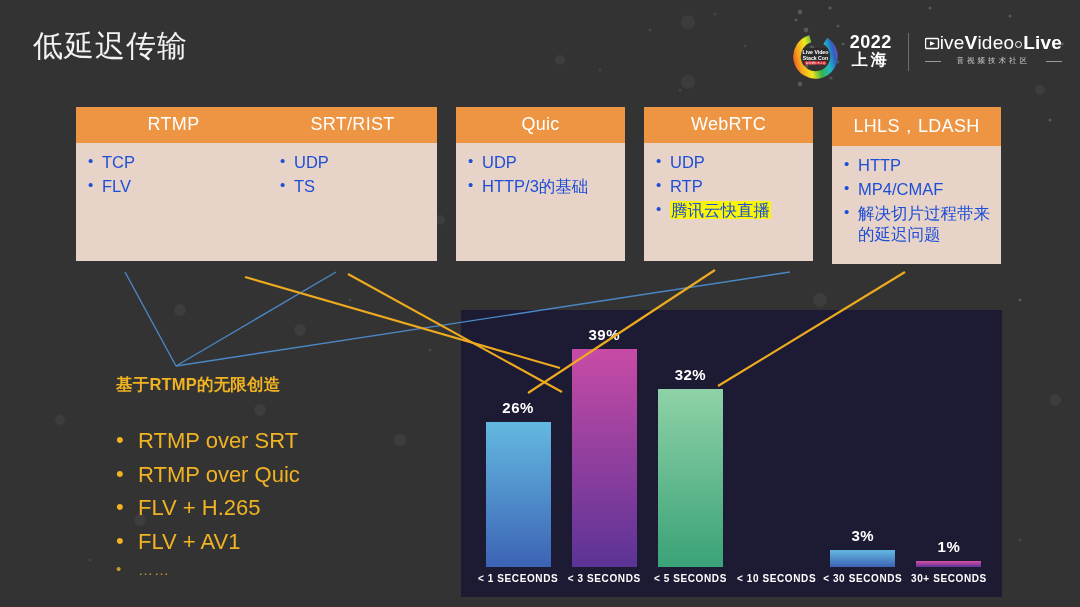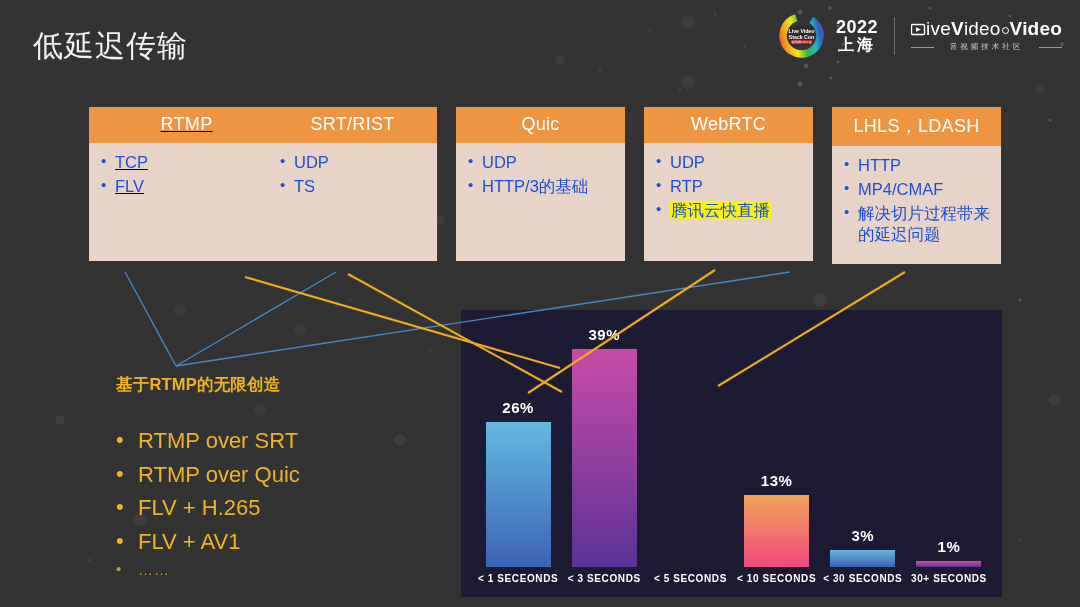--- a/index.html
+++ b/index.html
@@ -13,22 +13,22 @@
   #bg-dots { position:absolute; inset:0; z-index:0; pointer-events:none; }
 
   #slide-title {
     position:absolute; left:33px; top:26px;
     font-size:30px; color:#f2f2f2; letter-spacing:1px;
     z-index:5;
   }
 
   
   #logo-lockup {
-    position:absolute; right:18px; top:12px;
-    display:flex; align-items:center; gap:11px; z-index:6;
+    position:absolute; right:18px; top:33px;
+    display:flex; gap:11px; z-index:6;
   }
   .logo-ring { width:47px; height:47px; position:relative; }
   .logo-year { color:#fff; line-height:1.05; text-align:center; }
   .logo-year .y { font-size:18px; font-weight:bold; letter-spacing:.5px; }
   .logo-year .c { font-size:16px; font-weight:bold; letter-spacing:3px; }
   .logo-div { width:1px; height:38px; background:#6e6e6e; margin:0 5px; }
   .lvs { color:#fff; line-height:1.1; }
   .lvs .main { font-size:19px; letter-spacing:.2px; white-space:nowrap; }
   .lvs .main b { font-weight:bold; }
   .lvs .main span.light { font-weight:normal; }
@@ -178,31 +178,31 @@
   <div class="logo-year">
     <div class="y">2022</div>
     <div class="c">上海</div>
   </div>
   <div class="logo-div"></div>
   <div class="lvs">
     <div class="main">
       <svg width="15" height="15" viewBox="0 0 15 15" style="vertical-align:-2px">
         <rect x="0.5" y="2.5" width="13" height="10" rx="1.2" fill="none" stroke="#ffffff" stroke-width="1.4"></rect>
         <polygon points="5,5.2 10,7.5 5,9.8" fill="#ffffff"></polygon>
-      </svg><span class="light">ive</span><b>V</b><span class="light">ideo</span><span style="display:inline-block;width:7px;height:7px;border:1.5px solid #fff;border-radius:50%;vertical-align:1px;margin:0 1px;"></span><b>Video</b>
+      </svg><span class="light">ive</span><b>V</b><span class="light">ideo</span><span style="display:inline-block;width:7px;height:7px;border:1.5px solid #fff;border-radius:50%;vertical-align:1px;margin:0 1px;"></span><b>Live</b>
     </div>
     <div class="sub">
       <span class="rule"></span>
       <span>音视频技术社区</span>
       <span class="rule"></span>
     </div>
   </div>
 </div>
 
-<div class="card" style="left:89px;  top:107px; width:195px;text-decoration:underline;">
+<div class="card" style="left:76px;  top:107px; width:195px;">
   <div class="hdr">RTMP</div>
   <div class="body">
       <ul>
     <li>TCP</li>
     <li>FLV</li>
   </ul>
     </div>
 </div>
 
 <div class="card" style="left:268px; top:107px; width:169px;">
@@ -261,23 +261,23 @@
 <div id="chart-panel">
   <div id="plot">
       <div class="bar-col" style="left: 2.03333%; width: 12.6%; height: 100%;">
         <div class="bar-val">26%</div>
         <div class="bar-rect" style="height: 57.7778%; background: linear-gradient(rgb(99, 185, 224), rgb(60, 99, 181));"></div>
       </div>
       <div class="bar-col" style="left: 18.7%; width: 12.6%; height: 100%;">
         <div class="bar-val">39%</div>
         <div class="bar-rect" style="height: 86.6667%; background: linear-gradient(rgb(199, 75, 166), rgb(91, 51, 150));"></div>
       </div>
-      <div class="bar-col" style="left: 52.0333%; width: 12.6%; height: 100%;">
-        <div class="bar-val">13%</div>
-        <div class="bar-rect" style="height: 28.8889%; background: linear-gradient(rgb(240, 164, 88), rgb(240, 73, 127));"></div>
+      <div class="bar-col" style="left: 35.3667%; width: 12.6%; height: 100%;">
+        <div class="bar-val">32%</div>
+        <div class="bar-rect" style="height: 71.1111%; background: linear-gradient(rgb(143, 210, 168), rgb(58, 162, 119));"></div>
       </div>
       <div class="bar-col" style="left: 68.7%; width: 12.6%; height: 100%;">
         <div class="bar-val">3%</div>
         <div class="bar-rect" style="height: 6.66667%; background: linear-gradient(rgb(99, 185, 224), rgb(60, 99, 181));"></div>
       </div>
       <div class="bar-col" style="left: 85.3667%; width: 12.6%; height: 100%;">
         <div class="bar-val">1%</div>
         <div class="bar-rect" style="height: 2.22222%; background: linear-gradient(rgb(217, 79, 164), rgb(91, 51, 150));"></div>
       </div>
     </div>

